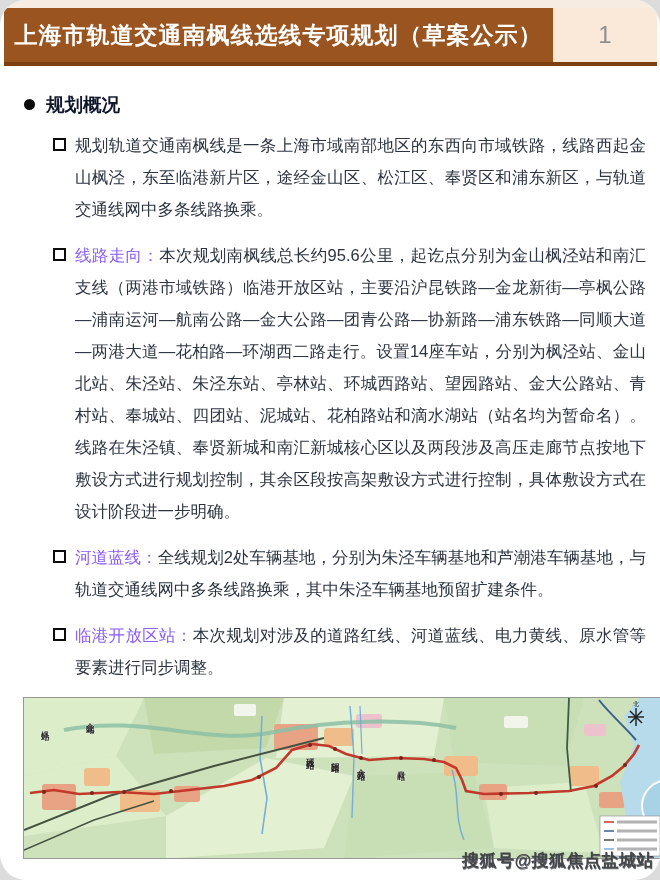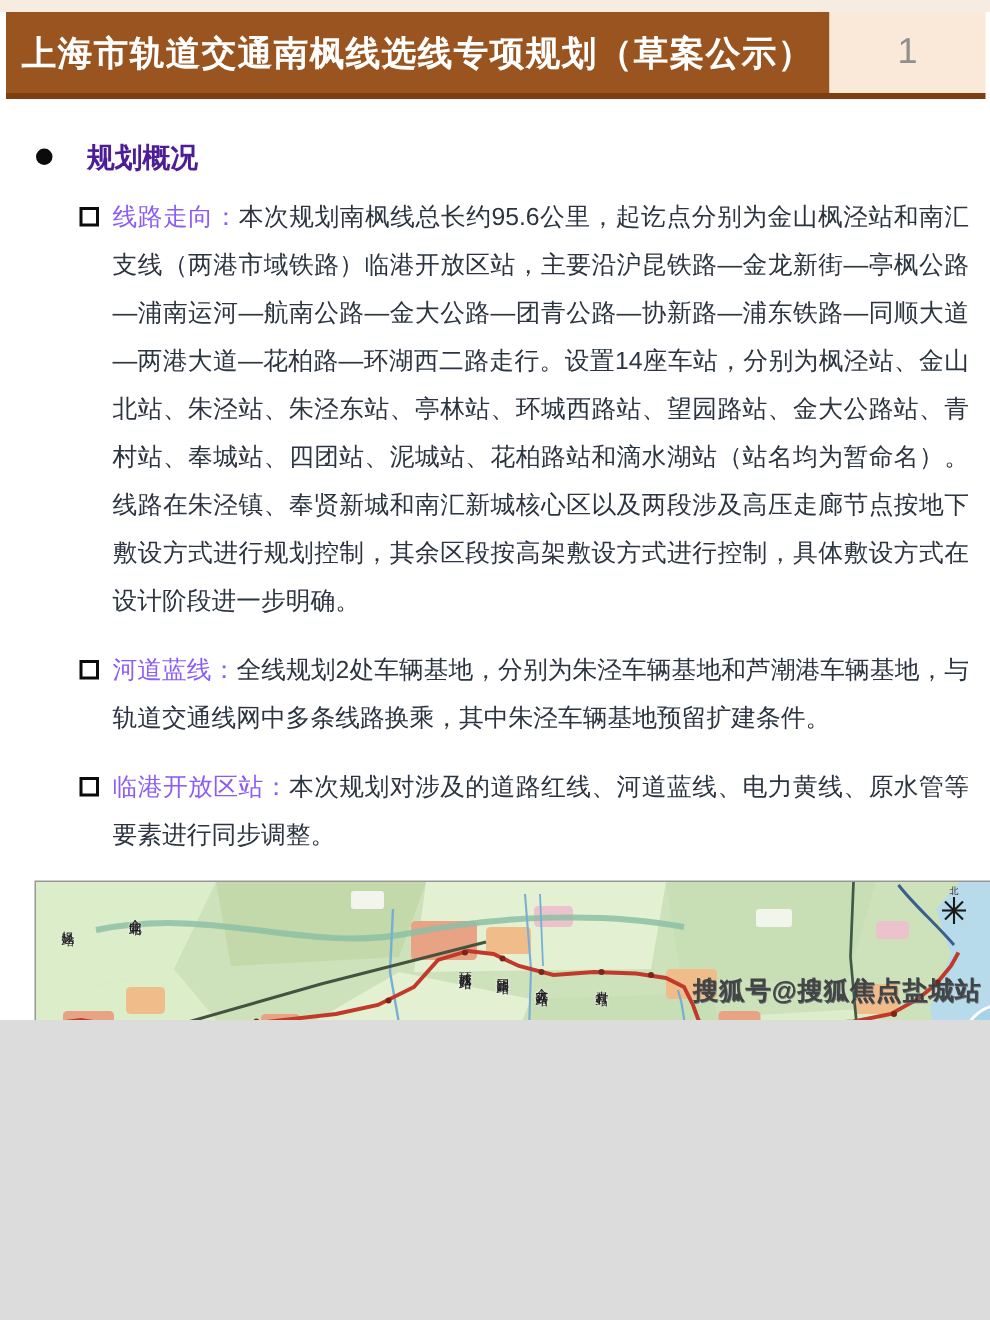--- a/index.html
+++ b/index.html
@@ -1,27 +1,27 @@
 <!DOCTYPE html>
 <html><head>
 <meta charset="utf-8">
 <style>
   html,body{margin:0;padding:0;background:#dcdcdc;}
-  .page{position:relative;width:660px;height:680px;margin:0 auto;background:#ffffff;
-        font-family:"Liberation Sans","DejaVu Sans",sans-serif;overflow:hidden;}
+  .page{position:relative;width:660px;height:880px;margin:0 auto;background:#ffffff;
+        font-family:"Liberation Sans","DejaVu Sans",sans-serif;overflow:hidden;border-radius:26px;}
   .top-strip{height:8px;background:#f7ece2;}
   .header-row{display:flex;margin:0 3px 0 4px;height:54px;}
   .header-bar{flex:1;background:#9a5420;color:#ffffff;display:flex;align-items:center;
               justify-content:center;font-size:23px;font-weight:bold;letter-spacing:1px;}
   .page-box{width:104px;background:#fae9d8;display:flex;align-items:center;justify-content:center;
             color:#8f8f8f;font-size:24px;}
   .header-rule{height:4px;background:#7d3e10;margin:0 3px 0 4px;}
   .content{padding:12px 14px 0 22px;}
-  .section-heading{display:flex;align-items:center;gap:23px;font-size:18.5px;font-weight:bold;
-                   color:#4c1d95;margin:14px 0 12px 2px;}
+  .section-heading{display:flex;align-items:center;gap:11px;font-size:18.5px;font-weight:bold;
+                   color:#0f172a;margin:14px 0 12px 2px;}
   .dot{width:11px;height:11px;background:#0b0b0b;border-radius:50%;flex:0 0 auto;}
   .item{position:relative;padding-left:53px;margin:10px 0 14px 0;font-size:16.5px;
         line-height:32px;color:#2b3440;text-align:justify;}
   .sq{position:absolute;left:31px;top:9px;width:9px;height:9px;border:2.5px solid #0b0b0b;}
   .item-label{font-weight:normal;color:#8b5cf6;}
   .map-wrap{position:relative;margin:12px 0 0 1px;width:640px;height:160px;border:1px solid #979797;}
   .map-wrap svg{display:block;}
   .station-label{position:absolute;writing-mode:vertical-rl;font-size:8.5px;line-height:1.15;
         color:#1e1e1e;letter-spacing:1px;text-shadow:0 0 2px rgba(255,255,255,.95);}
   .watermark{position:absolute;right:6px;bottom:8px;font-size:17px;font-weight:bold;color:#3a3d40;
@@ -39,20 +39,24 @@
     <div class="page-box">1</div>
   </div>
   <div class="header-rule"></div>
 
   <div class="content">
 
     <div class="section">
       <div class="section-heading">
         <span class="dot"></span>
         <span>规划概况</span>
+      </div>
+      <div class="item">
+        <span class="sq"></span>
+        <span class="item-label"></span><span>规划轨道交通南枫线是一条上海市域南部地区的东西向市域铁路，线路西起金山枫泾，东至临港新片区，途经金山区、松江区、奉贤区和浦东新区，与轨道交通线网中多条线路换乘。</span>
       </div>
     </div>
 
     <div class="section">
 
       <div class="item">
         <span class="sq"></span>
         <span class="item-label">线路走向：</span><span>本次规划南枫线总长约95.6公里，起讫点分别为金山枫泾站和南汇支线（两港市域铁路）临港开放区站，主要沿沪昆铁路—金龙新街—亭枫公路—浦南运河—航南公路—金大公路—团青公路—协新路—浦东铁路—同顺大道—两港大道—花柏路—环湖西二路走行。设置14座车站，分别为枫泾站、金山北站、朱泾站、朱泾东站、亭林站、环城西路站、望园路站、金大公路站、青村站、奉城站、四团站、泥城站、花柏路站和滴水湖站（站名均为暂命名）。线路在朱泾镇、奉贤新城和南汇新城核心区以及两段涉及高压走廊节点按地下敷设方式进行规划控制，其余区段按高架敷设方式进行控制，具体敷设方式在设计阶段进一步明确。</span>
       </div>
 

